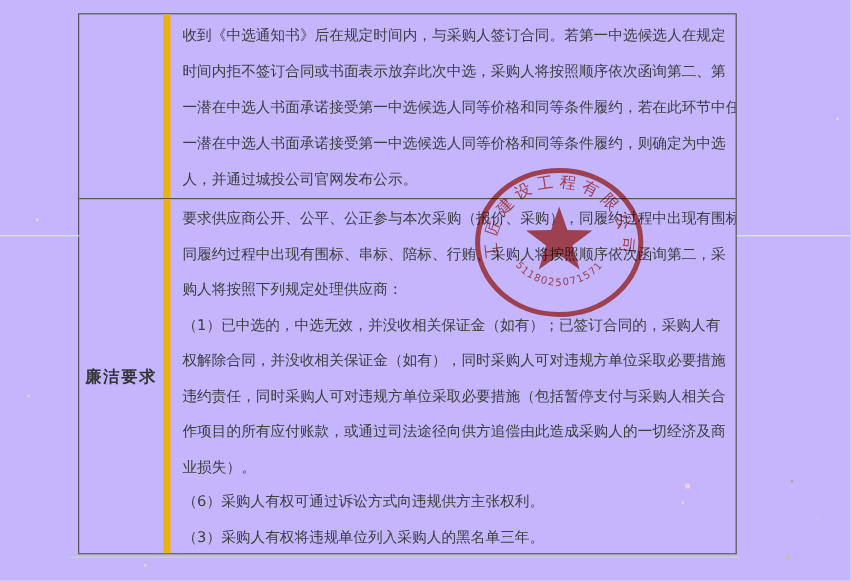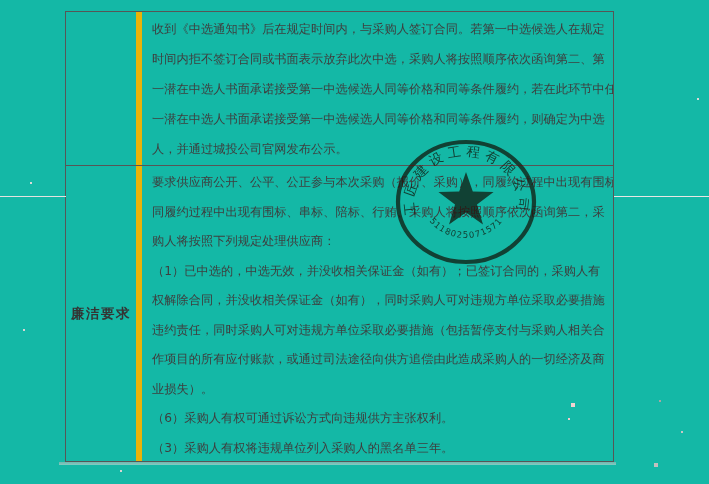--- a/index.html
+++ b/index.html
@@ -1,19 +1,19 @@
 <!DOCTYPE html>
 <html><head>
 <meta charset="utf-8">
 <style>
   html,body{margin:0;padding:0;}
   .page{
     position:relative;
     width:709px;height:484px;
-    background:#14b8a6;
+    background:#c4b5fd;
     overflow:hidden;
     font-family:"DejaVu Sans","Liberation Sans",sans-serif;
   }
   .doc-table{
     position:absolute;left:65px;top:11px;
     width:549px;height:451px;
     box-sizing:border-box;
     border:1px solid #565656;
     background:transparent;
   }

